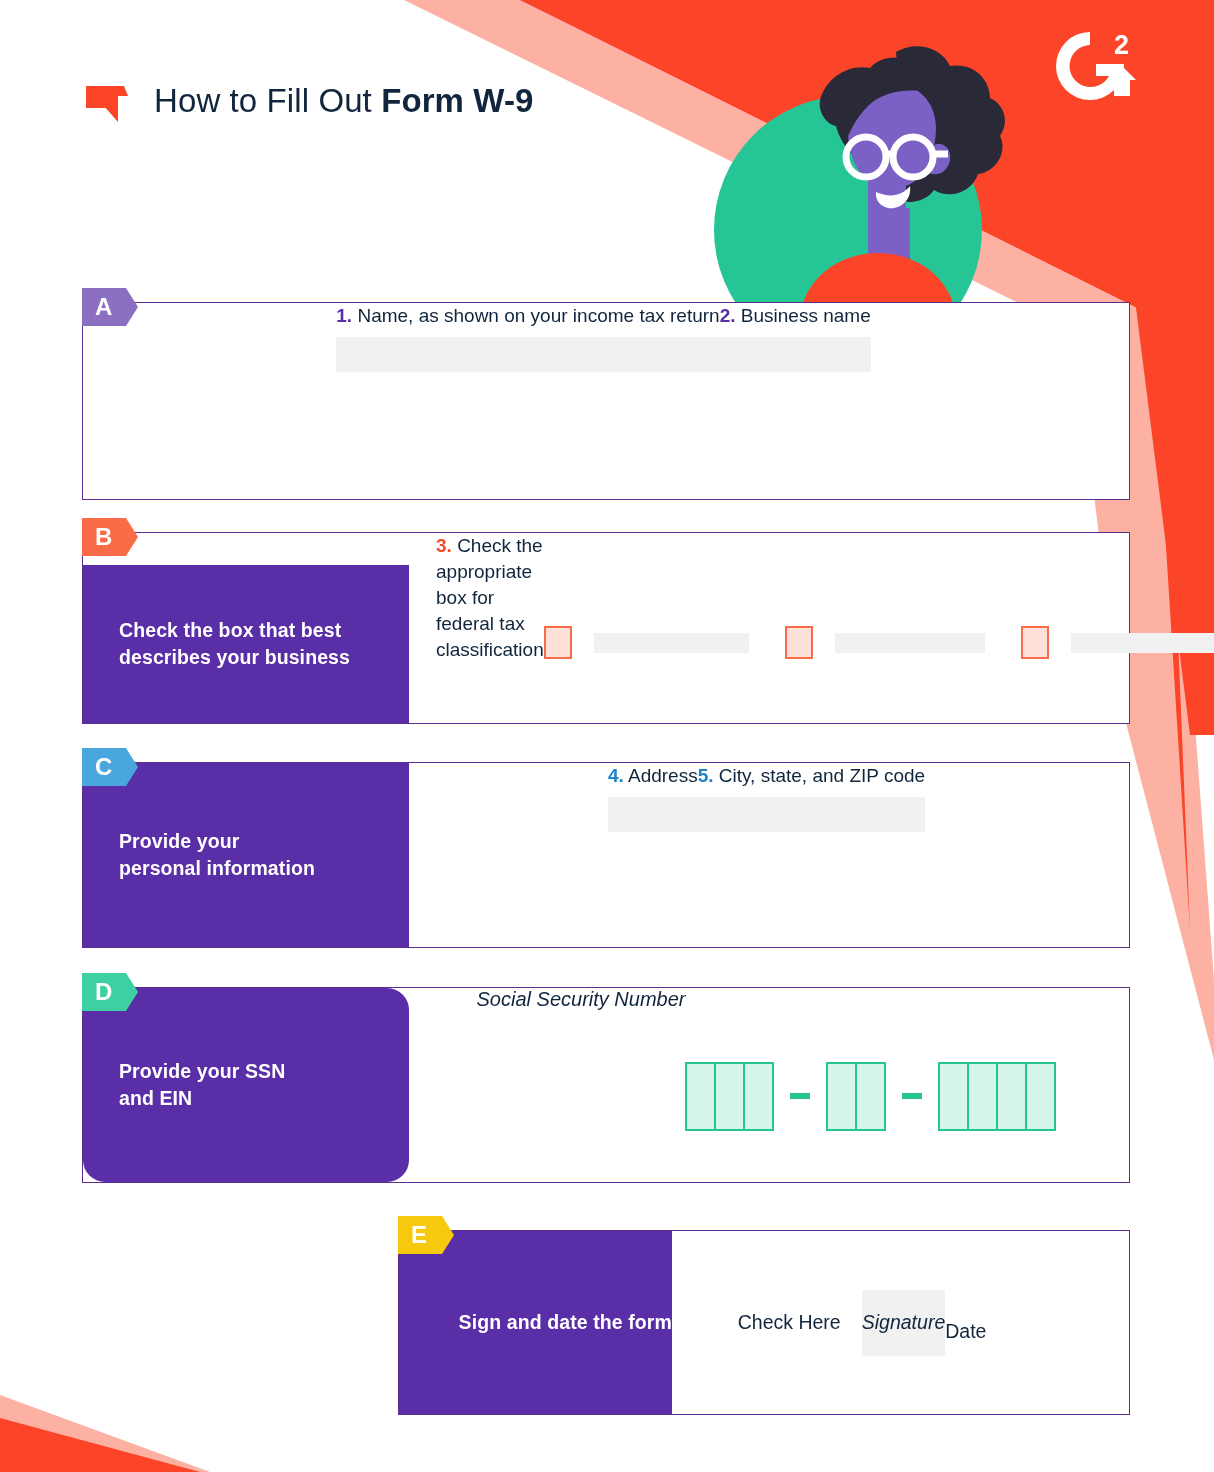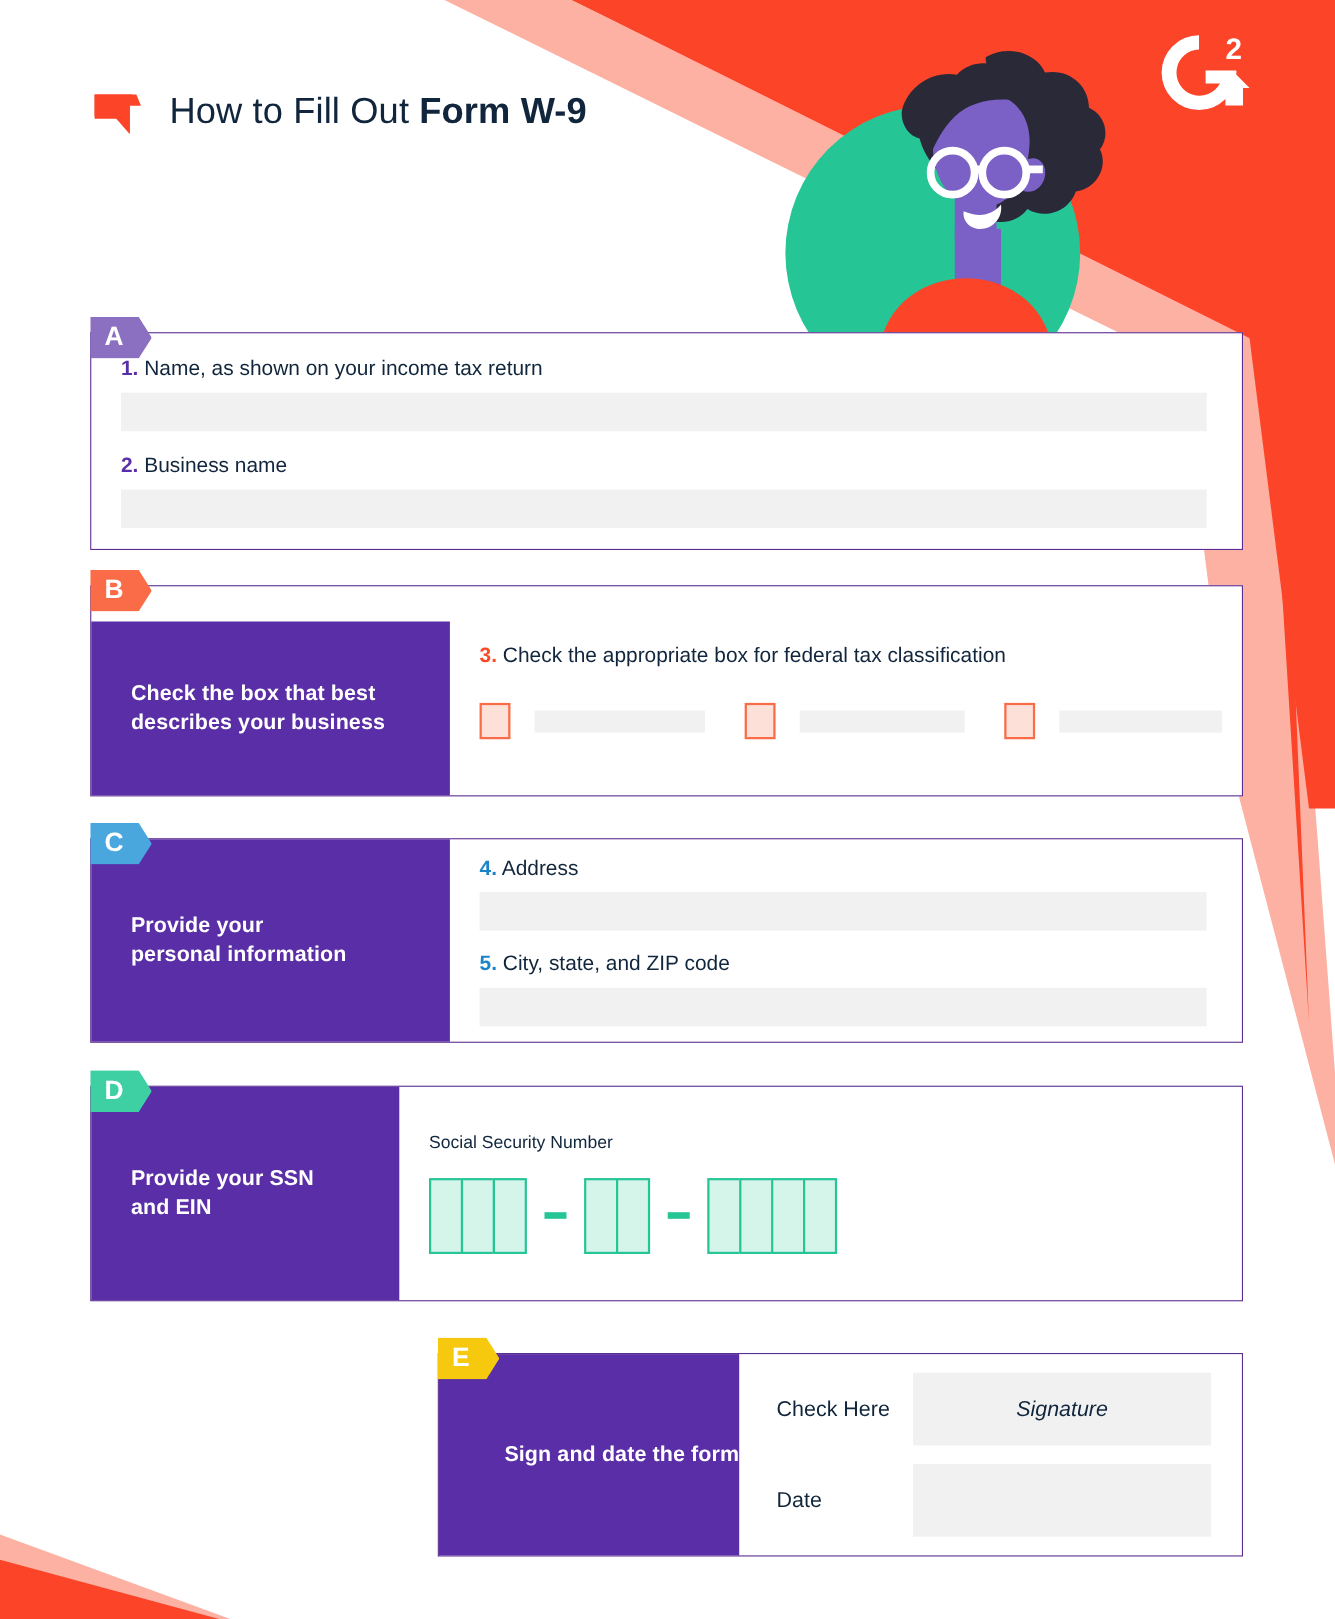--- a/index.html
+++ b/index.html
@@ -26,21 +26,21 @@
 
   
   .step { position:absolute; z-index:6; display:flex; border:1px solid #5B2D90; background:#ffffff; }
   .step .left {
     background:#5A2EA6; color:#ffffff;
     display:flex; align-items:center;
     padding:0 0 0 36px;
     flex:none;
   }
   .step .left .ltxt { font-weight:700; font-size:19.5px; line-height:27px; letter-spacing:.1px; }
-  .step .right { flex:1; position:relative; padding:0 32px 0 27px; display:flex; flex-direction:column; justify-content:center; }
+  .step .right { flex:1; position:relative; padding:0 32px 0 27px; display:flex; flex-direction:row; justify-content:center; }
 
   
   .tag {
     position:absolute; width:56px; height:38px; z-index:8;
     display:flex; align-items:center; justify-content:flex-start;
     padding-left:13px;
     color:#ffffff; font-weight:700; font-size:24px; line-height:1;
     clip-path: polygon(0 0, 44px 0, 56px 19px, 44px 38px, 0 38px);
   }
   .tag .shadow {
@@ -53,21 +53,21 @@
   .flabel { font-size:19px; color:#11263C; line-height:26px; }
   .flabel .num { font-weight:700; }
   .fbar { background:#F1F1F1; height:35px; margin-top:8px; }
 
   
   .cbrow { display:flex; align-items:center; margin-top:29px; }
   .cbox { width:28px; height:33px; background:#FDE0D8; border:2px solid #FA6B48; flex:none; }
   .cbar { height:20px; background:#F1F1F1; }
 
   
-  .ssn-title { font-size:16px; color:#11263C; }
+  .ssn-title { font-size:20px; color:#11263C;font-style:italic; }
   .ssn-wrap { display:flex; align-items:center; margin-top:22px; }
   .ssn-group { display:flex; }
   .ssn-cell { width:31px; height:69px; border:2px solid #25C596; background:#D6F5EA; margin-left:-2px; }
   .ssn-cell:first-child { margin-left:0; }
   .ssn-dash { width:20px; height:6px; background:#25C596; margin:0 16px; }
 
   
   .signrow { display:flex; align-items:center; }
   .signrow + .signrow { margin-top:17px; }
   .signlabel { width:124px; font-size:19.5px; color:#11263C; flex:none; }
@@ -239,21 +239,21 @@
       <div class="fbar"></div>
     </div>
   </div>
 </div>
 <div class="tag" style="left:82px; top:748px; background:#49A7DE;">
   <span>C</span>
   <span class="shadow"></span>
 </div>
 
 <div class="step" style="left:82px; top:987px; width:1048px; height:196px;">
-  <div class="left" style="width:280px;">
+  <div class="left" style="width:326px;border-radius:22px;">
     <div class="ltxt">
       <div>Provide your SSN</div>
       <div>and EIN</div>
     </div>
   </div>
   <div class="right">
     <div class="ssn-title">Social Security Number</div>
     <div class="ssn-wrap">
       <div class="ssn-group">
         <div class="ssn-cell"></div>

